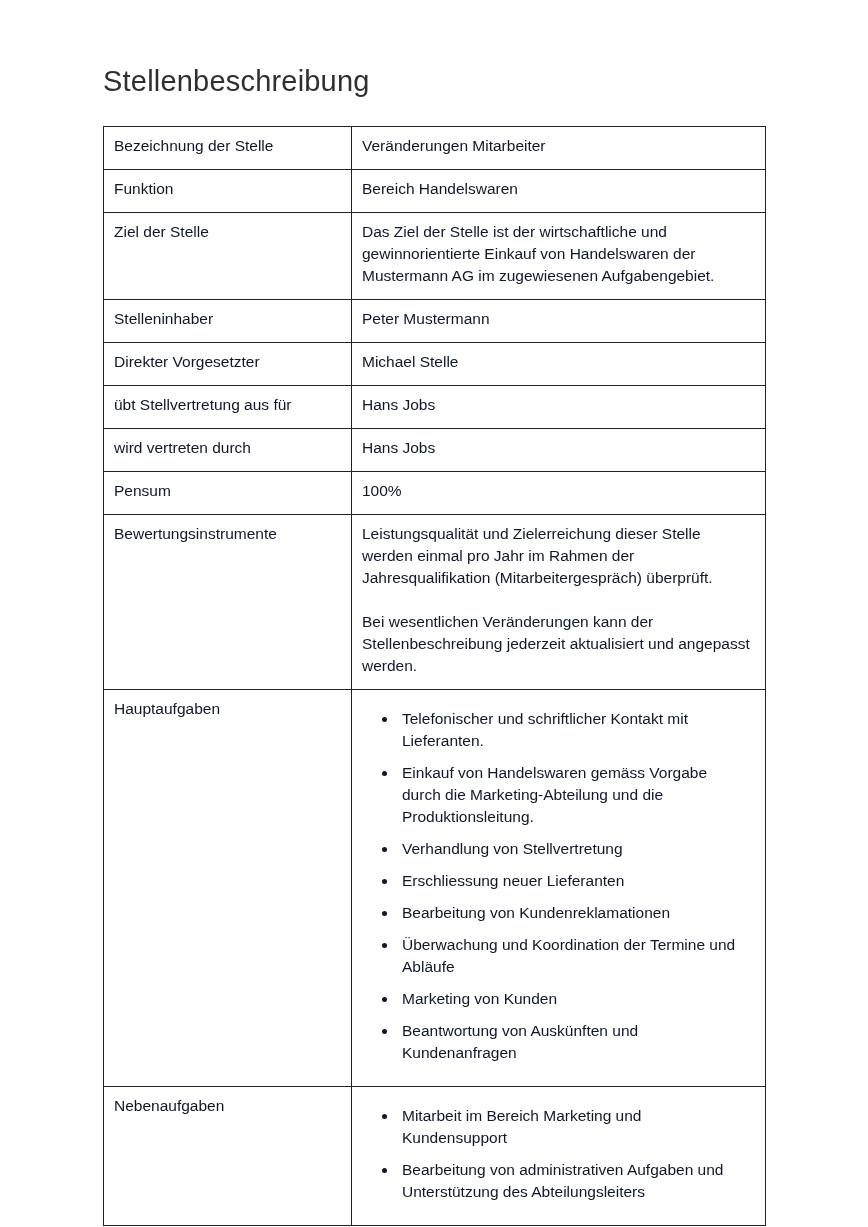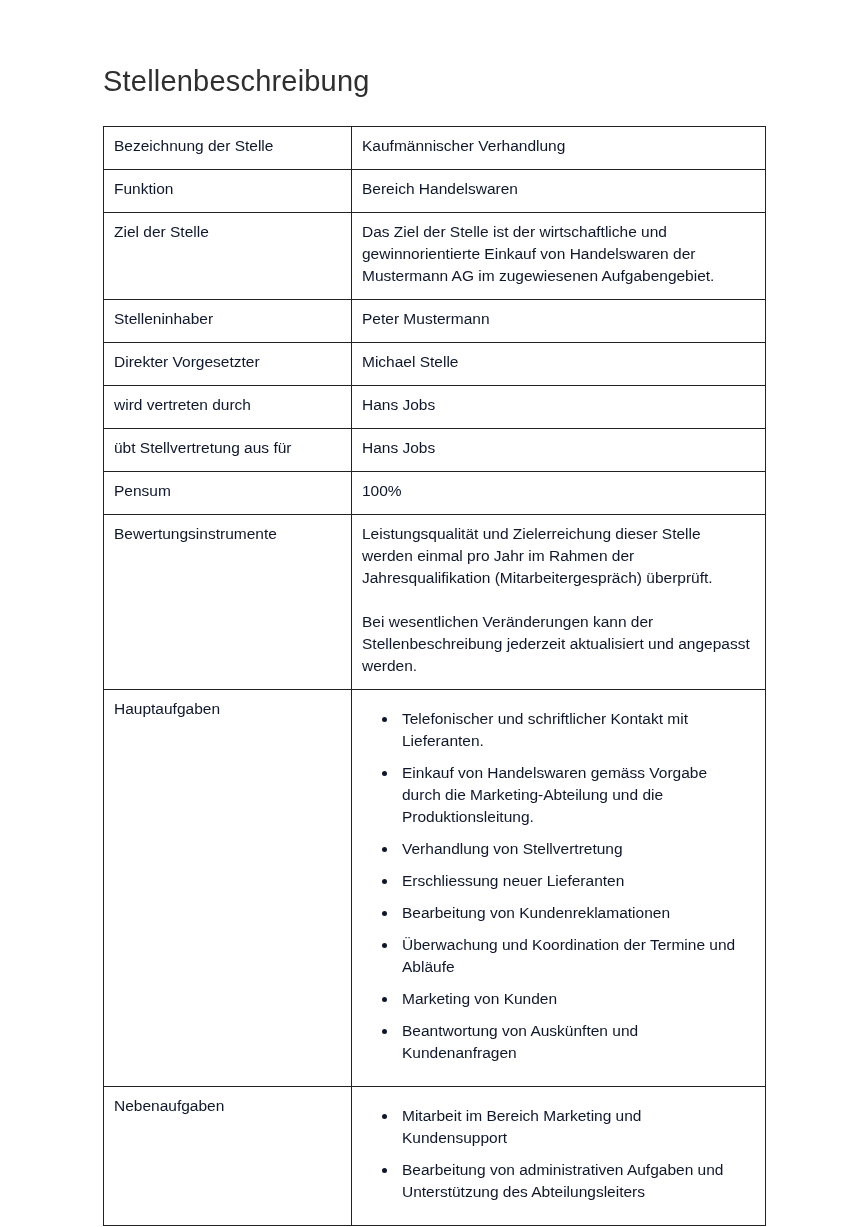--- a/index.html
+++ b/index.html
@@ -68,44 +68,44 @@
 <body>
 
 <div class="page">
 
   <h1 class="doc-title">Stellenbeschreibung</h1>
 
   <table class="job-table">
     <tbody>
       <tr class="row-simple">
         <td class="col-label">Bezeichnung der Stelle</td>
-        <td class="col-value">Kaufmännischer Verhandlung</td>
+        <td class="col-value">Veränderungen Mitarbeiter</td>
       </tr>
       <tr class="row-simple">
         <td class="col-label">Funktion</td>
         <td class="col-value">Bereich Handelswaren</td>
       </tr>
       <tr>
         <td class="col-label">Ziel der Stelle</td>
         <td class="col-value pre">Das Ziel der Stelle ist der wirtschaftliche und gewinnorientierte Einkauf von Handelswaren der Mustermann AG im zugewiesenen Aufgabengebiet.</td>
       </tr>
       <tr class="row-simple">
         <td class="col-label">Stelleninhaber</td>
         <td class="col-value">Peter Mustermann</td>
       </tr>
       <tr class="row-simple">
         <td class="col-label">Direkter Vorgesetzter</td>
         <td class="col-value">Michael Stelle</td>
       </tr>
       <tr class="row-simple">
-        <td class="col-label">wird vertreten durch</td>
+        <td class="col-label">übt Stellvertretung aus für</td>
         <td class="col-value">Hans Jobs</td>
       </tr>
       <tr class="row-simple">
-        <td class="col-label">übt Stellvertretung aus für</td>
+        <td class="col-label">wird vertreten durch</td>
         <td class="col-value">Hans Jobs</td>
       </tr>
       <tr class="row-simple">
         <td class="col-label">Pensum</td>
         <td class="col-value">100%</td>
       </tr>
       <tr>
         <td class="col-label">Bewertungsinstrumente</td>
         <td class="col-value pre">Leistungsqualität und Zielerreichung dieser Stelle werden einmal pro Jahr im Rahmen der Jahresqualifikation (Mitarbeitergespräch) überprüft.
 

